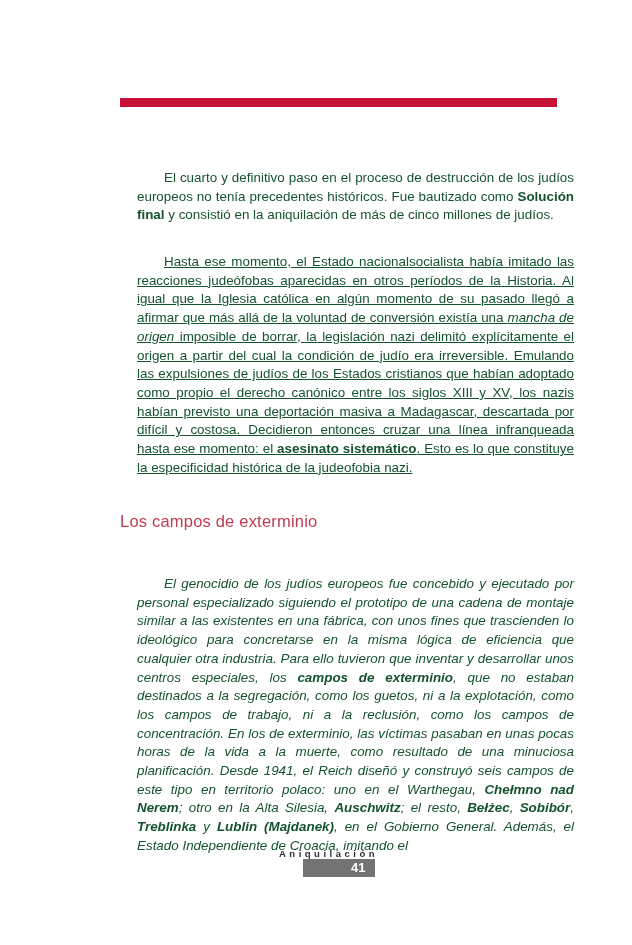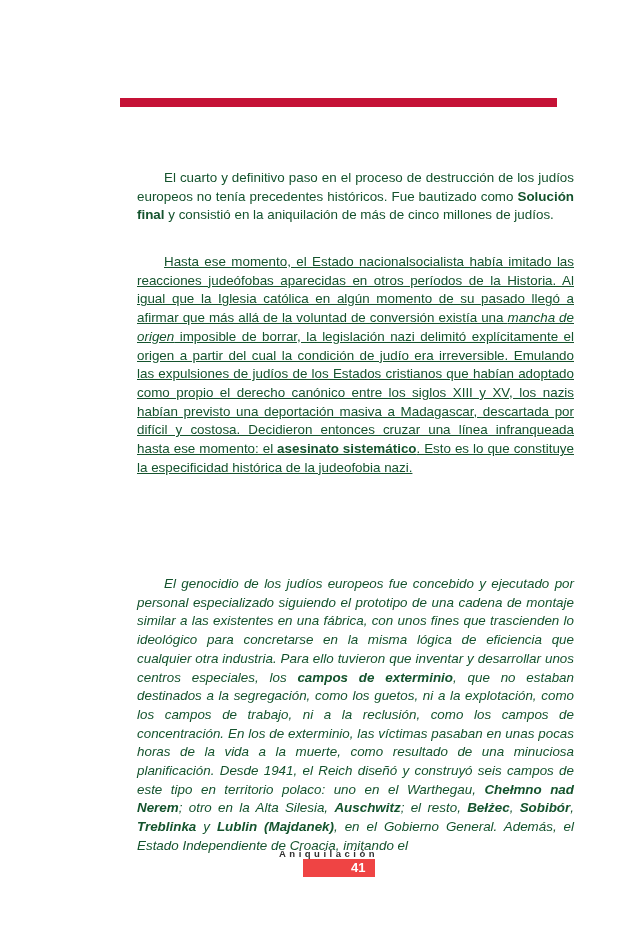--- a/index.html
+++ b/index.html
@@ -64,21 +64,21 @@
     color: #2f2f2f;
     font-size: 9.5px;
     font-weight: bold;
     letter-spacing: 3.5px;
     margin-right: 20px;
     white-space: nowrap;
   }
   .page-number-box {
     width: 72px;
     height: 18px;
-    background: #ef4444;
+    background: #737373;
     display: flex;
     align-items: center;
     justify-content: flex-end;
   }
   .page-number {
     color: #ffffff;
     font-size: 13px;
     font-weight: bold;
     padding-right: 9px;
     line-height: 18px;
@@ -88,20 +88,21 @@
 <body>
 
 <div class="page">
 
   <div class="top-rule"></div>
 
   <p class="para" id="para-1"><span>El cuarto y definitivo paso en el proceso de destrucción de los judíos europeos no tenía precedentes históricos. Fue bautizado como </span><span class="b">Solución final</span><span> y consistió en la aniquilación de más de cinco millones de judíos.</span></p>
 
   <p class="para" id="para-2"><span>Hasta ese momento, el Estado nacionalsocialista había imitado las reacciones judeófobas aparecidas en otros períodos de la Historia. Al igual que la Iglesia católica en algún momento de su pasado llegó a afirmar que más allá de la voluntad de conversión existía una </span><span class="i">mancha de origen</span><span> imposible de borrar, la legislación nazi delimitó explícitamente el origen a partir del cual la condición de judío era irreversible. Emulando las expulsiones de judíos de los Estados cristianos que habían adoptado como propio el derecho canónico entre los siglos XIII y XV, los nazis habían previsto una deportación masiva a Madagascar, descartada por difícil y costosa. Decidieron entonces cruzar una línea infranqueada hasta ese momento: el </span><span class="b">asesinato sistemático</span><span>. Esto es lo que constituye la especificidad histórica de la judeofobia nazi.</span></p>
 
+  <h2 class="section-heading">Los campos de exterminio</h2>
 
   <p class="para" id="para-3"><span>El genocidio de los judíos europeos fue concebido y ejecutado por personal especializado siguiendo el prototipo de una cadena de montaje similar a las existentes en una fábrica, con unos fines que trascienden lo ideológico para concretarse en la misma lógica de eficiencia que cualquier otra industria. Para ello tuvieron que inventar y desarrollar unos centros especiales, los </span><span class="b">campos de exterminio</span><span>, que no estaban destinados a la segregación, como los guetos, ni a la explotación, como los campos de trabajo, ni a la reclusión, como los campos de concentración. En los de exterminio, las víctimas pasaban en unas pocas horas de la vida a la muerte, como resultado de una minuciosa planificación. Desde 1941, el Reich diseñó y construyó seis campos de este tipo en territorio polaco: uno en el Warthegau, </span><span class="b">Chełmno nad Nerem</span><span>; otro en la Alta Silesia, </span><span class="b">Auschwitz</span><span>; el resto, </span><span class="b">Bełżec</span><span>, </span><span class="b">Sobibór</span><span>, </span><span class="b">Treblinka</span><span> y </span><span class="b">Lublin (Majdanek)</span><span>, en el Gobierno General. Además, el Estado Independiente de Croacia, imitando el</span></p>
 
   <div class="footer">
     <span class="running-title">Aniquilación</span>
     <div class="page-number-box">
       <span class="page-number">41</span>
     </div>
   </div>
 

